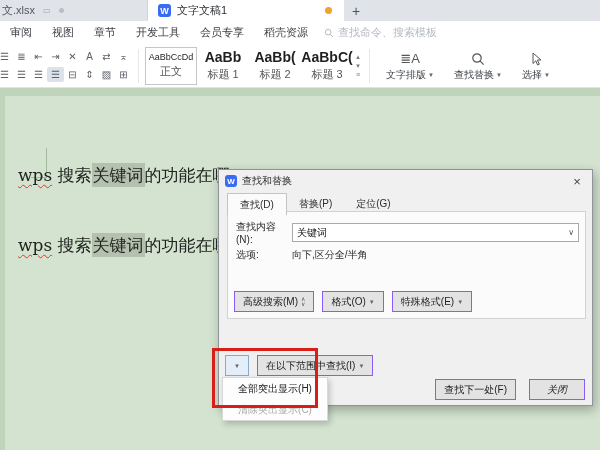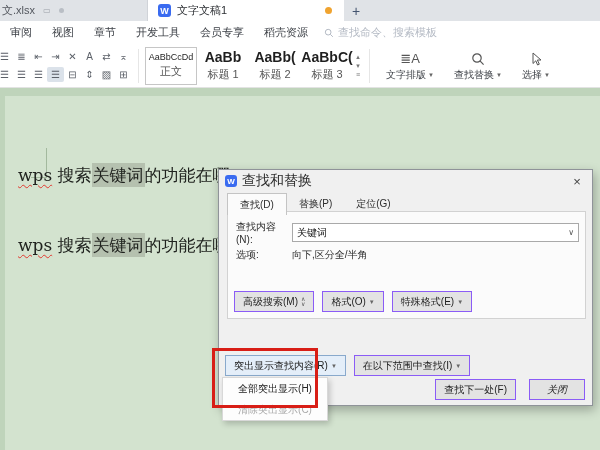--- a/index.html
+++ b/index.html
@@ -52,21 +52,21 @@
   .docline { position:absolute; left:13px; font-family:"DejaVu Serif","Liberation Serif",serif; font-size:17px; color:#20231f; white-space:nowrap; }
   .docline.l1 { top:68px; }
   .docline.l2 { top:138px; }
   .wavy { text-decoration:underline; text-decoration-style:wavy; text-decoration-color:#e0392f; text-decoration-thickness:1px; text-underline-offset:3px; }
   .hl { background:#b5c1af; padding:2px 1px; }
 
   
   .dialog { position:absolute; left:218px; top:169px; width:375px; height:237px; background:#f0f0f0; border:1px solid #8f9399; box-shadow:2px 4px 10px rgba(0,0,0,.28); z-index:10; font-size:10px; }
   .dlg-title { position:absolute; left:0; top:0; right:0; height:22px; display:flex; align-items:center; padding-left:6px; }
   .dlg-title .wps-ico { width:12px; height:12px; font-size:8px; }
-  .dlg-title-text { font-size:14px; color:#2c2c2c; }
+  .dlg-title-text { font-size:10px; color:#2c2c2c; }
   .dlg-close { position:absolute; right:0; top:0; width:30px; height:22px; display:flex; align-items:center; justify-content:center; font-size:13px; color:#444; }
   .dlg-tabs { position:absolute; left:8px; top:23px; display:flex; z-index:2; }
   .dlg-tab { padding:4px 12px 3px; color:#2c2c2c; }
   .dlg-tab.active { background:#fbfbfb; border:1px solid #c4c4c4; border-bottom:none; }
   .tabpage { position:absolute; left:8px; top:41px; width:359px; height:108px; background:#fbfbfb; border:1px solid #d2d2d2; }
   .find-row { position:absolute; left:8px; top:8px; right:6px; display:flex; align-items:center; }
   .find-label { width:56px; color:#2c2c2c; }
   .combo { flex:1; height:19px; background:#fff; border:1px solid #a9a9a9; display:flex; align-items:center; padding:0 4px; color:#111; }
   .combo-chevron { margin-left:auto; font-size:8px; color:#555; }
   .opt-row { position:absolute; left:8px; top:36px; display:flex; }
@@ -251,21 +251,20 @@
         </button>
         <button class="btn">
           <span>特殊格式(E)</span>
           <span class="caret">▼</span>
         </button>
       </div>
     </div>
 
     <div class="mid-row">
       <button class="btn open">
-        <span>突出显示查找内容(R)</span>
         <span class="caret">▼</span>
       </button>
       <button class="btn">
         <span>在以下范围中查找(I)</span>
         <span class="caret">▼</span>
       </button>
     </div>
 
     <div class="bottom-row">
       <button class="btn wide">

